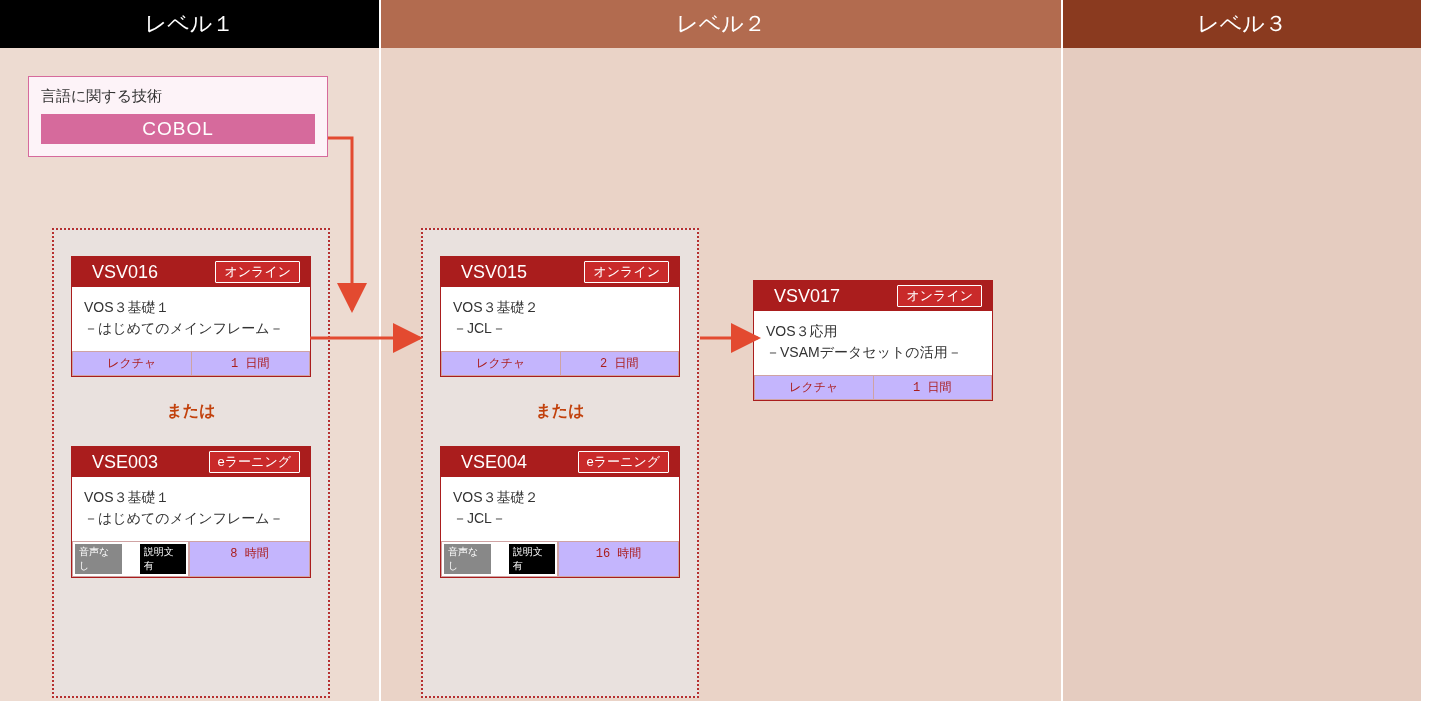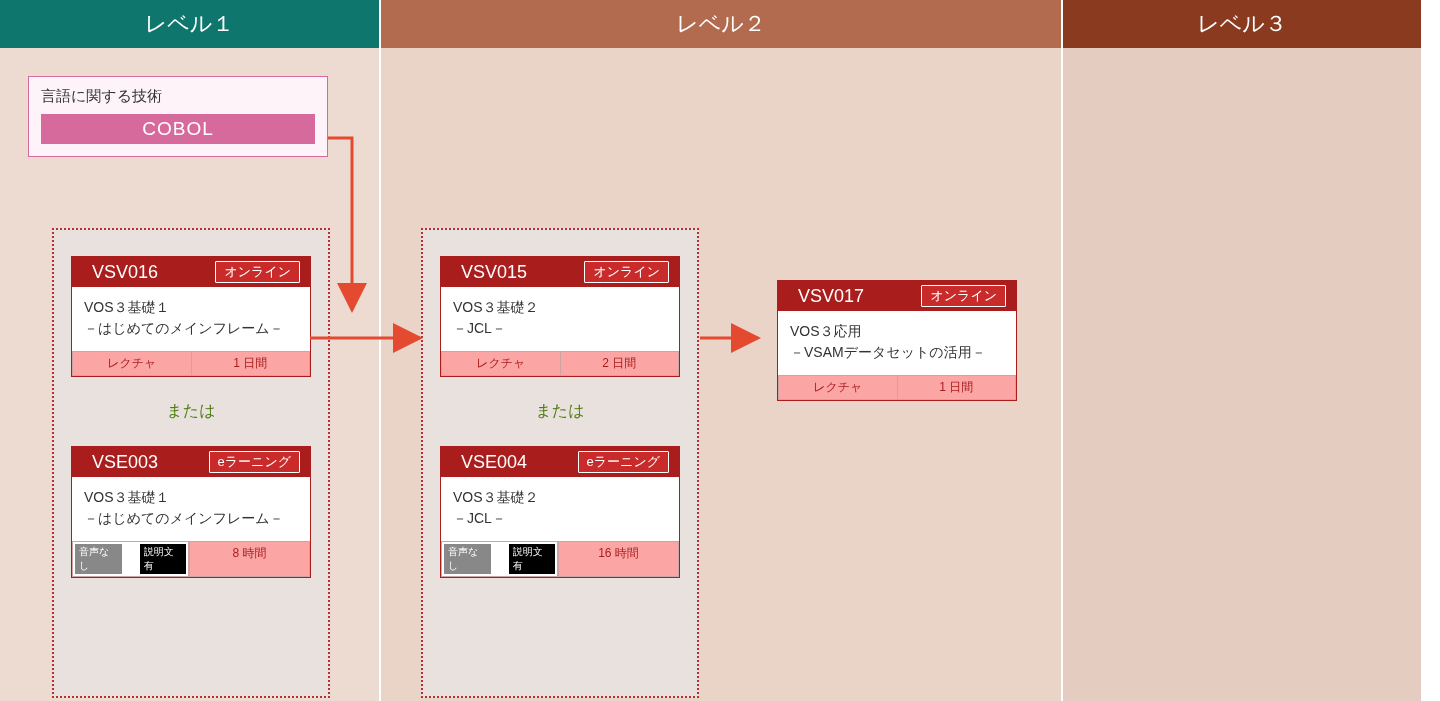--- a/index.html
+++ b/index.html
@@ -34,21 +34,21 @@
   }
   .col-body {
     flex: 1;
     position: relative;
   }
   
   .col1 { width: 381px; }
   .col2 { width: 682px; }
   .col3 { width: 358px; }
 
-  .col1 .col-header { background: #0f766e; }
+  .col1 .col-header { background: #000000; }
   .col2 .col-header { background: #b26b4f; }
   .col3 .col-header { background: #8a3a1f; }
 
   .col1 .col-body { background: #eddbd1; }
   .col2 .col-body { background: #ead3c7; }
   .col3 .col-body { background: #e5ccc0; }
 
   
   .skill-box {
     position: absolute;
@@ -78,22 +78,22 @@
     position: absolute;
     border: 2px dotted #b63030;
     background: #e9e1de;
     padding: 26px 14px 14px 14px;
   }
   .group1 { left: 52px; top: 180px; width: 278px; height: 470px; }
   .group2 { left: 40px;  top: 180px; width: 278px; height: 470px; } 
 
   .or-label {
     text-align: center;
-    color: #4d7c0f;
-    font-weight: normal;
+    color: #c2410c;
+    font-weight: bold;
     font-size: 16px;
     margin: 24px 0;
   }
 
   
   .card {
     width: 240px;
     border: 1.5px solid #aa1d1d;
     background: #fff;
     margin: 0 auto;
@@ -130,21 +130,22 @@
   .card-foot {
     display: flex;
     font-size: 12px;
   }
   .card-foot .cell {
     border: 1px solid #cfa3a3;
     color: #aa1d1d;
     padding: 3px 4px;
     flex: 1;
     text-align: center;
-    background: #fca5a5;
+    background: #c4b5fd;
+    font-family: Liberation Mono, monospace;
   }
   .card-foot .cell + .cell { border-left: none; }
   .card-foot .pill-row {
     display:flex;
     gap:18px;
     flex:1;
     border:1px solid #cfa3a3;
     padding:2px;
     align-items:center;
     justify-content:center;
@@ -153,21 +154,21 @@
     font-size: 10px;
     color:#fff;
     padding: 1px 4px;
   }
   .pill-gray { background:#888; }
   .pill-navy { background:#000000; }
 
   
   .card-standalone {
     position: absolute;
-    left: 396px;
+    left: 372px;
     top: 232px;
   }
 
   
   svg.arrows {
     position: absolute;
     left: 0; top: 0;
     width: 1440px; height: 701px;
     pointer-events: none;
   }

